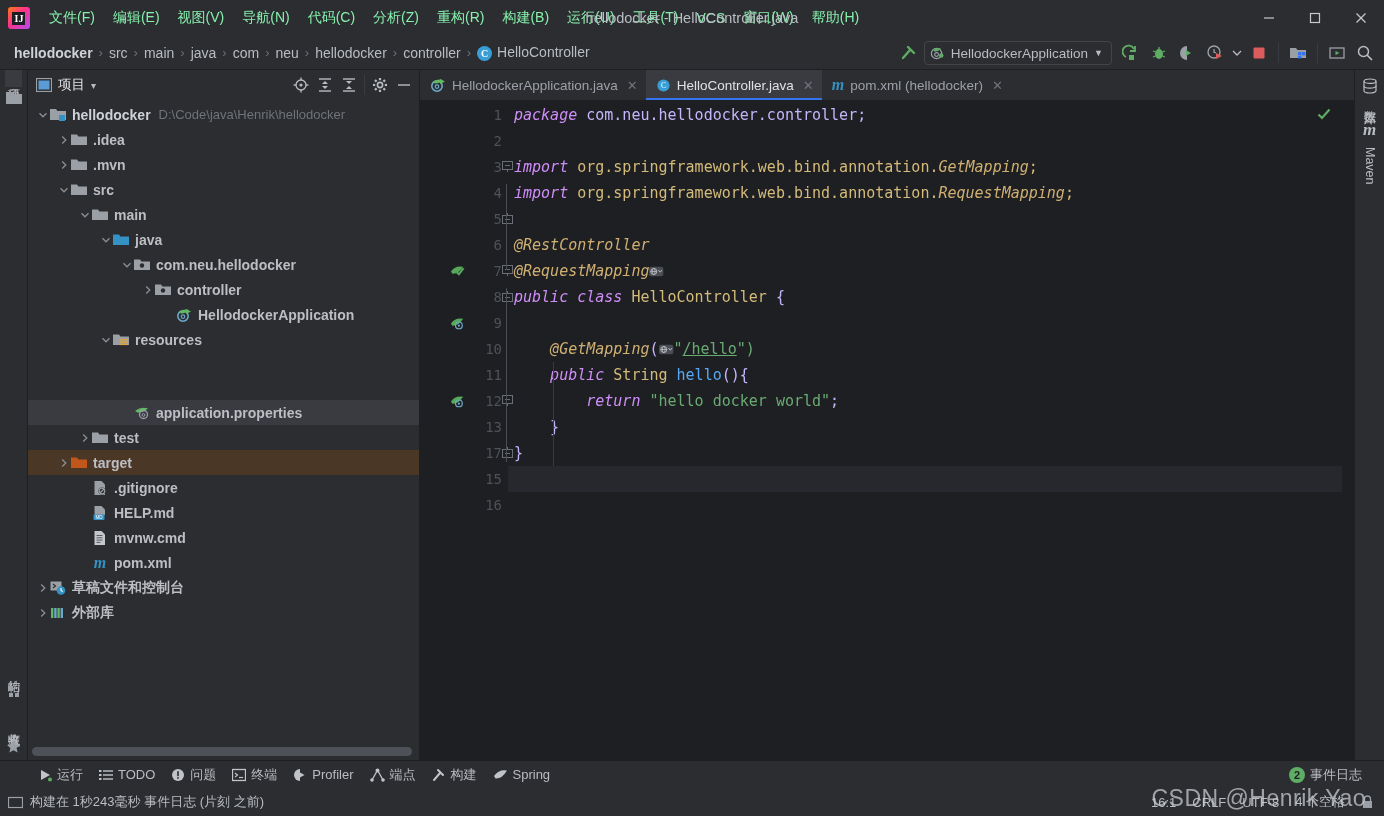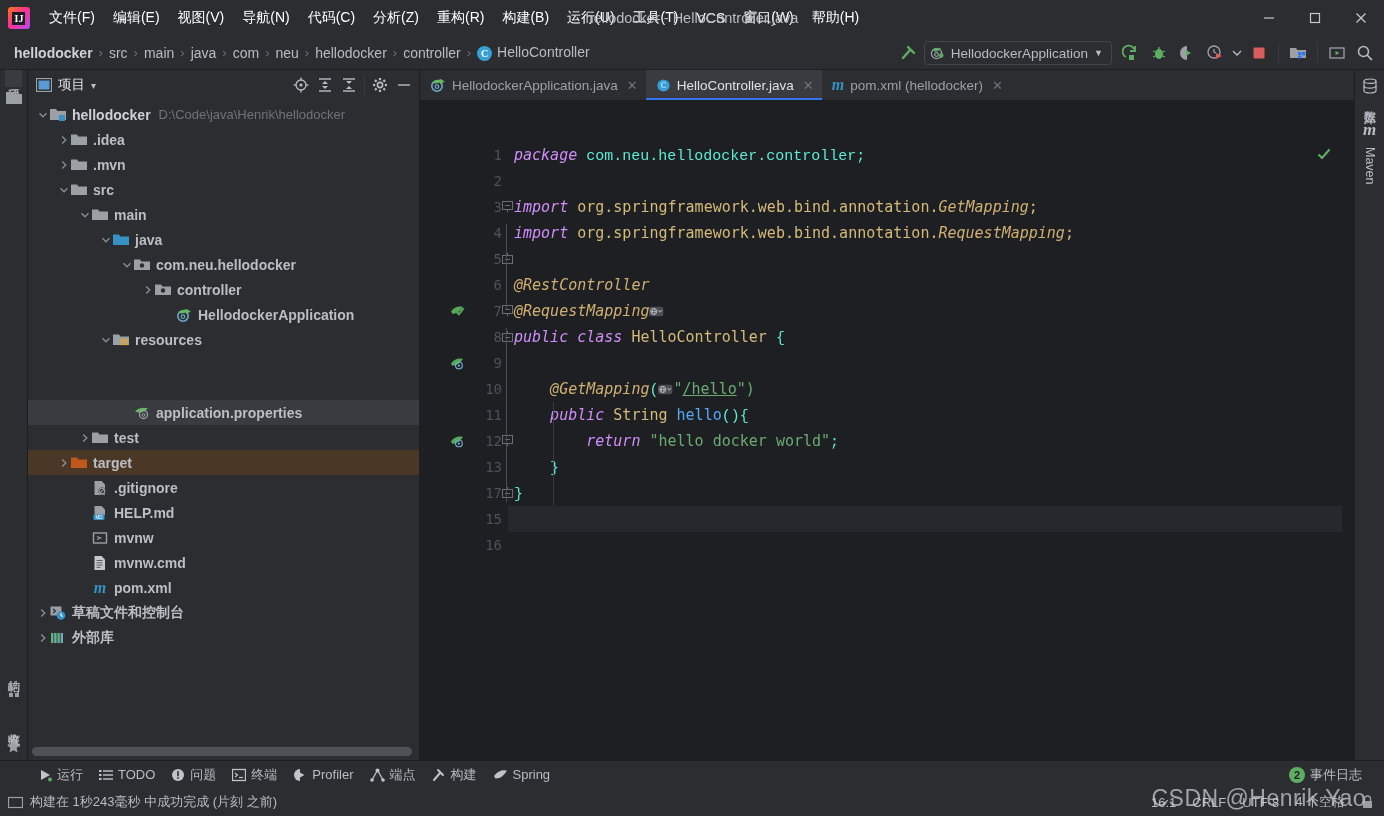--- a/index.html
+++ b/index.html
@@ -16,21 +16,21 @@
   .titlebar {
     height: 36px; background: #2b2d30; display: flex; align-items: center;
     flex: 0 0 36px; position: relative;
   }
   .logo { width: 22px; height: 22px; margin-left: 8px; margin-right: 10px; position: relative; flex:0 0 22px;}
   .logo .sq1 { position:absolute; left:0; top:0; width:22px; height:22px; background: linear-gradient(135deg,#f97a12 0%, #ff318c 45%, #b14df2 100%); border-radius:3px; }
   .logo .sq2 { position:absolute; left:4px; top:5px; width:13px; height:13px; background:#1b1d23; }
   .logo .ij { position:absolute; left:5px; top:5px; width:12px; height:13px; color:#fff; font-size:10px; font-weight:bold; line-height:13px; text-align:center; font-family:"Liberation Serif", serif;}
   .menu { display: flex; align-items: center; height: 36px; }
   .menu-item {
-    color: #ffffff; font-size: 14px; padding: 4px 9px; white-space: nowrap; cursor: default;
+    color: #86efac; font-size: 14px; padding: 4px 9px; white-space: nowrap; cursor: default;
   }
   .win-title {
     position: absolute; left: 0; right: 0; text-align: center;
     color: #b9bcc2; font-size: 14.5px; pointer-events: none;
   }
   .winbtns { position: absolute; right: 0; top: 0; height: 36px; display: flex; align-items: center; }
   .winbtn { width: 46px; height: 36px; display:flex; align-items:center; justify-content:center; color:#c6c8cd; font-size:15px; }
 
   
   .navbar {
@@ -87,39 +87,39 @@
   .arrow { width:14px; height:14px; display:inline-flex; align-items:center; justify-content:center; color:#8a8e96; flex:0 0 14px;}
   .arrow.empty { visibility:hidden; }
   .ficon { width:16px; height:16px; margin-right:6px; flex:0 0 16px; display:inline-flex; align-items:center; justify-content:center;}
   .rowlabel { color:#bcbec4;font-weight:bold; }
   .rowlabel.bold { font-weight:bold; color:#cfd2d8; }
   .rowpath { color:#6f737a; font-size:13px; margin-left:8px; }
   .hscroll { height:18px; flex:0 0 18px; position:relative; background:#2b2d30; }
   .hscroll .thumb { position:absolute; left:4px; top:5px; height:9px; width:380px; background:#4e5157; border-radius:5px; }
 
   
-  .editor { flex:1 1 auto; display:flex; flex-direction:column; min-width:0; background:#1e1f22;gap:40px; }
+  .editor { flex:1 1 auto; display:flex; flex-direction:column; min-width:0; background:#1e1f22; }
   .tabs { height:30px; flex:0 0 30px; display:flex; align-items:stretch; background:#2b2d30; }
   .tab { display:flex; align-items:center; padding:0 8px 0 10px; gap:6px; position:relative; color:#9da0a8; font-size:13.5px; }
   .tab.active { background:#393b40; color:#dfe1e5; }
   .tab.active::after { content:""; position:absolute; left:0; right:0; bottom:0; height:2px; background:#3574f0; }
   .tab .x { color:#6f737a; font-size:13px; margin-left:3px; }
   .editorbody { flex:1 1 auto; display:flex; min-height:0; background:#1e1f22; position:relative; }
   .gutter { width:88px; flex:0 0 88px; background:#1e1f22; position:relative; padding-top:2px;}
   .gline { height:26px; display:flex; align-items:center; justify-content:flex-end; padding-right:6px; color:#4e5157; font-size:14px; font-family:"DejaVu Sans Mono", monospace; }
   .code { flex:1 1 auto; position:relative; overflow:hidden; padding-top:2px; }
   .cline { height:26px; line-height:26px; font-family:"DejaVu Sans Mono", monospace; font-size:15px; color:#bcbec4; white-space:pre; padding-left:6px;}
   .cline.cur { background:#26282e; }
   .kw { color:#cf8ef9; font-style:italic; }
   .ann { color:#d0b072; font-style:italic; }
   .type { color:#d4bb7a; }
   .str { color:#6aab73; }
   .meth { color:#56a8f5; }
   .cls { color:#d4bb7a; }
-  .plain { color:#5eead4;font-family:Liberation Mono, monospace; }
+  .plain { color:#c4b5fd; }
   .urlstr { color:#6aab73; text-decoration: underline; }
   .rightmarks { width:12px; flex:0 0 12px; background:#1e1f22; position:relative; }
   .rightstrip { width:30px; flex:0 0 30px; background:#2b2d30; border-left:1px solid #1e1f22; display:flex; flex-direction:column; align-items:center; }
 
   
   .bottombar { height:28px; flex:0 0 28px; background:#2b2d30; border-top:1px solid #1e1f22; display:flex; align-items:center; padding-left:30px; position:relative;}
   .bb-item { display:flex; align-items:center; gap:5px; color:#b9bcc2; font-size:13px; padding:3px 8px; border-radius:3px;}
   .statusbar { height:28px; flex:0 0 28px; background:#2b2d30; display:flex; align-items:center; padding-left:8px; position:relative; }
   .status-msg { color:#b9bcc2; font-size:13px; }
   .status-right { position:absolute; right:10px; display:flex; align-items:center; gap:16px; color:#b9bcc2; font-size:13px;}
@@ -580,31 +580,20 @@
             <span style="width: 50px; flex: 0 0 50px;"></span>
             <span class="arrow empty"></span>
             <span class="ficon">
               <svg width="16" height="16" viewBox="0 0 16 16">
                 <path d="M2.5 1 L9.5 1 L13 4.5 L13 10 L2.5 10 Z" fill="#9aa0a6"></path>
                 <rect x="1.5" y="9.5" width="11" height="5.5" fill="#3592c4" rx="0.8"></rect>
                 <text x="7" y="14" font-size="4.6" fill="#ffffff" text-anchor="middle" font-family="Liberation Sans">MD</text>
               </svg>
             </span>
             <span class="rowlabel">HELP.md</span>
-          </div>
-          <div class="row">
-            <span style="width: 50px; flex: 0 0 50px;"></span>
-            <span class="arrow empty"></span>
-            <span class="ficon">
-              <svg width="16" height="16" viewBox="0 0 16 16">
-                <rect x="1.5" y="3" width="13" height="10" fill="none" stroke="#9aa0a6" stroke-width="1.4"></rect>
-                <path d="M5 6.5 L8.5 8 L5 9.5" stroke="#9aa0a6" stroke-width="1.3" fill="none"></path>
-              </svg>
-            </span>
-            <span class="rowlabel">mvnw</span>
           </div>
           <div class="row">
             <span style="width: 50px; flex: 0 0 50px;"></span>
             <span class="arrow empty"></span>
             <span class="ficon">
               <svg width="16" height="16" viewBox="0 0 16 16">
                 <path d="M2.5 1 L9.5 1 L13 4.5 L13 15 L2.5 15 Z" fill="#c4c7cc"></path>
                 <g stroke="#5a5d63" stroke-width="1">
                   <line x1="4.5" y1="5.5" x2="10.5" y2="5.5"></line>
                   <line x1="4.5" y1="7.8" x2="10.5" y2="7.8"></line>
@@ -956,21 +945,21 @@
         <span>事件日志</span>
       </div>
     </div>
 
   <div class="statusbar">
     <span style="margin-right:7px;">
       <svg width="15" height="15" viewBox="0 0 15 15">
           <rect x="0.5" y="2.5" width="14" height="10" fill="none" stroke="#9aa0a6" stroke-width="1.2"></rect>
         </svg>
     </span>
-    <span class="status-msg">构建在 1秒243毫秒 中成功完成 (片刻 之前)</span>
+    <span class="status-msg">构建在 1秒243毫秒 事件日志 (片刻 之前)</span>
     <div class="status-right">
       <span>16:1</span>
       <span>CRLF</span>
       <span>UTF-8</span>
       <span>4 个空格</span>
       <span>
         <svg width="13" height="14" viewBox="0 0 13 14">
             <path d="M3.5 6 L3.5 4 A3 3 0 0 1 9.5 4 L9.5 6" fill="none" stroke="#9aa0a6" stroke-width="1.3"></path>
             <rect x="2" y="6" width="9" height="7" fill="#9aa0a6"></rect>
           </svg>

